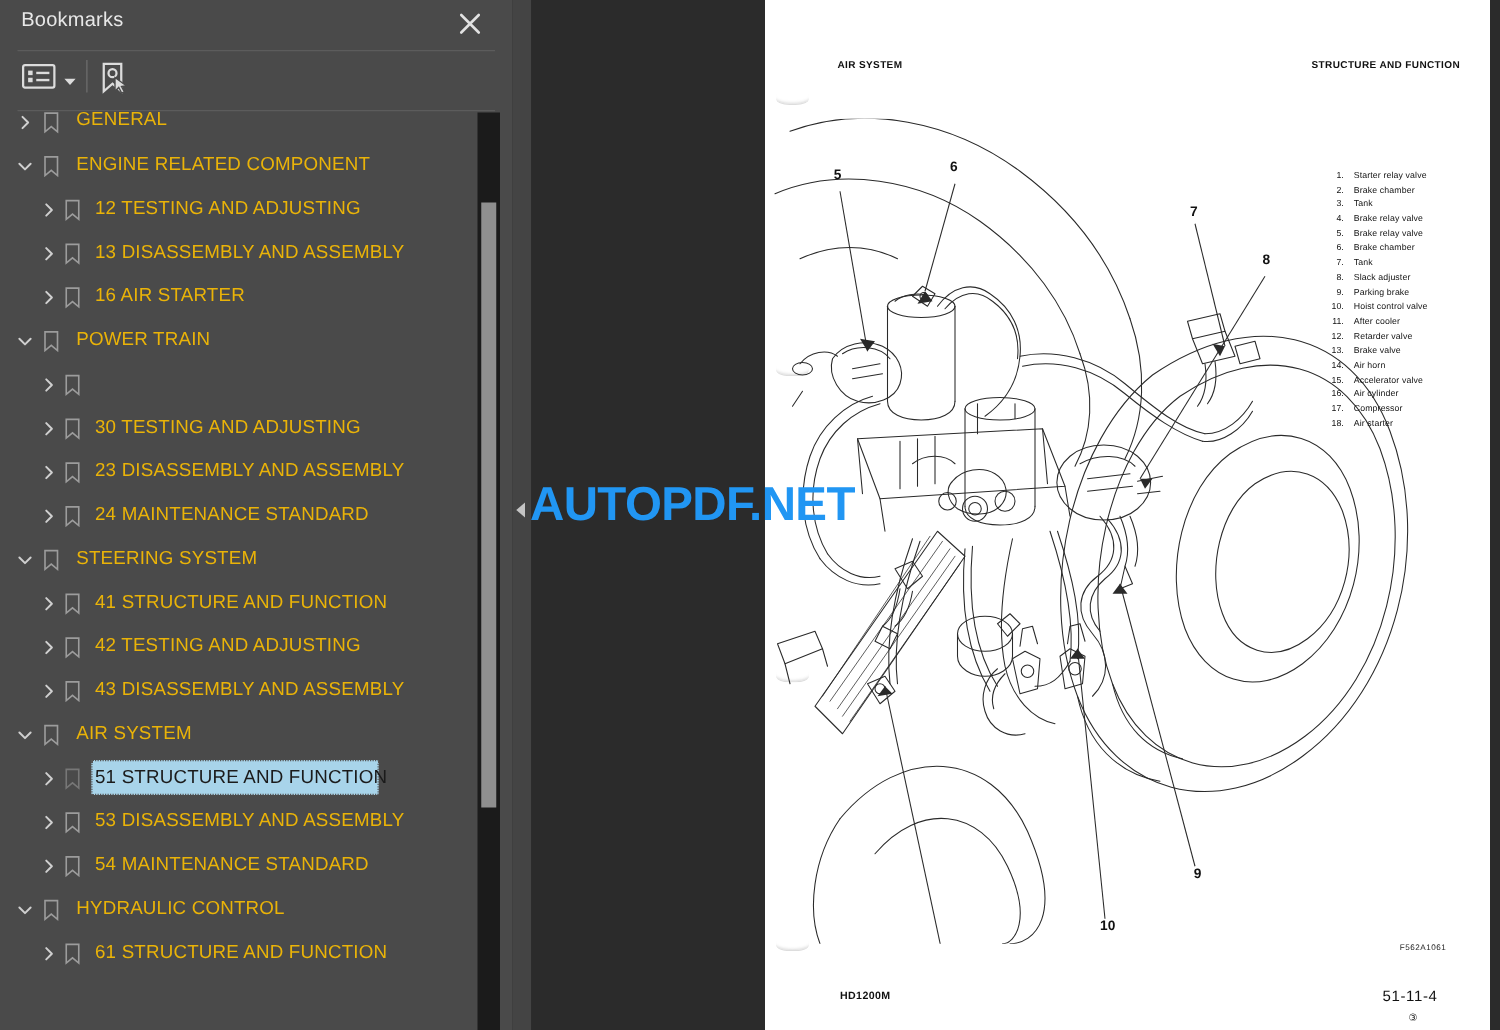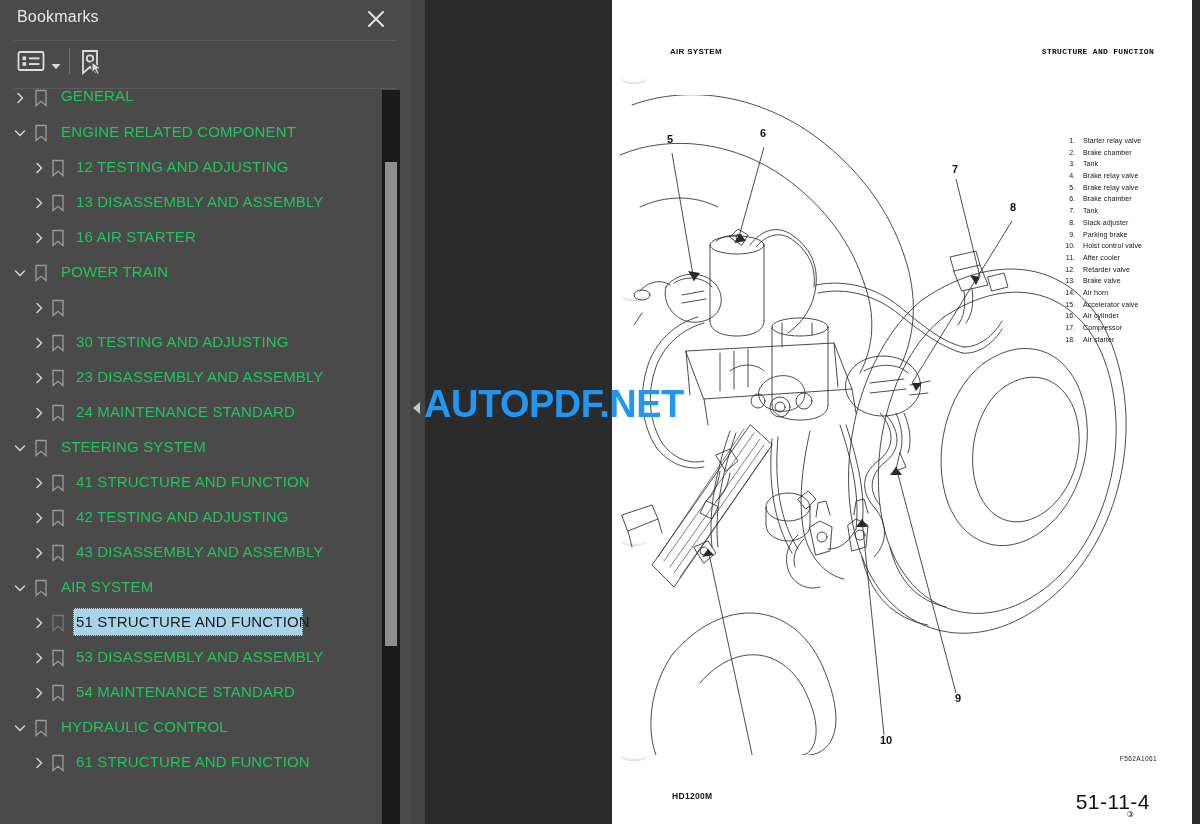--- a/index.html
+++ b/index.html
@@ -25,21 +25,21 @@
   #tb-options { left:17px; top:4px; width:44px; height:26px; }
   #tb-caret { left:50px; top:12px; width:12px; height:10px; }
   #tb-sep { position:absolute; left:69px; top:3px; width:1px; height:26px; background:#6e6e6e; }
   #tb-newbm { left:76px; top:3px; width:28px; height:28px; }
 
   
   #tree { position:absolute; left:0; top:89px; width:382px; height:735px; overflow:hidden; }
   .row { position:relative; height:35px; width:382px; }
   .row .twisty { position:absolute; width:16px; height:16px; top:10px; cursor:pointer; }
   .row .bmk { position:absolute; width:14px; height:18px; top:9px; }
-  .row .lbl { position:absolute; top:8px; font-size:15px; color:#22c55e;
+  .row .lbl { position:absolute; top:8px; font-size:15px; color:#eab308;
               letter-spacing:.15px; white-space:nowrap; }
   .lvl0 .twisty { left:12px; }
   .lvl0 .bmk    { left:34px; }
   .lvl0 .lbl    { left:61px; }
   .lvl1 .twisty { left:31px; }
   .lvl1 .bmk    { left:51px; }
   .lvl1 .lbl    { left:76px; }
   .row.selected .lbl { color:#1b1b1b; }
   .sel-box { position:absolute; left:73px; top:3px; height:28px;
              background:#a8d4ea; border:1px dotted #555; }
@@ -59,33 +59,33 @@
 
   
   #viewer { position:absolute; left:425px; top:0; width:775px; height:824px;
             background:#2b2b2b; overflow:hidden; }
   #page { position:absolute; left:187px; top:0; width:580px; height:824px;
           background:#ffffff; }
 
   .pg-hdr { position:absolute; top:47px; font-size:8px; font-weight:bold; color:#111;
             letter-spacing:.3px; }
   #hdr-left  { left:58px; }
-  #hdr-right { right:38px;font-family:Liberation Mono, monospace; }
+  #hdr-right { right:24px; }
 
   #legend { position:absolute; left:443px; top:137px; width:130px; }
   .lg-row { position:relative; height:11.7px; }
   .lg-num { position:absolute; left:0; width:20px; text-align:right;
             font-size:7px; color:#111; }
   .lg-txt { position:absolute; left:28px; font-size:7px; color:#111; letter-spacing:.1px; }
 
   #fig-code { position:absolute; right:35px; top:755px; font-size:6.5px; color:#222;
               letter-spacing:.4px; }
   #pg-model { position:absolute; left:60px; top:791px; font-size:8.5px;
               font-weight:bold; color:#111; letter-spacing:.3px; }
-  #pg-num { position:absolute; right:42px; top:790px; font-size:21px; color:#111;
+  #pg-num { position:absolute; right:42px; top:790px; font-size:12px; color:#111;
             letter-spacing:.5px; }
   #pg-rev { position:absolute; right:58px; top:810px; font-size:8px; color:#111; }
 
   
   .punch { position:absolute; left:9px; width:26px; height:12px;
            border-bottom:1px solid #d8d8d8; border-radius:0 0 40% 40%;
            box-shadow:inset 0 -3px 3px -3px #bbb; opacity:.85; }
 
   
   #drawing { position:absolute; left:0; top:95px; width:580px; height:660px; }

